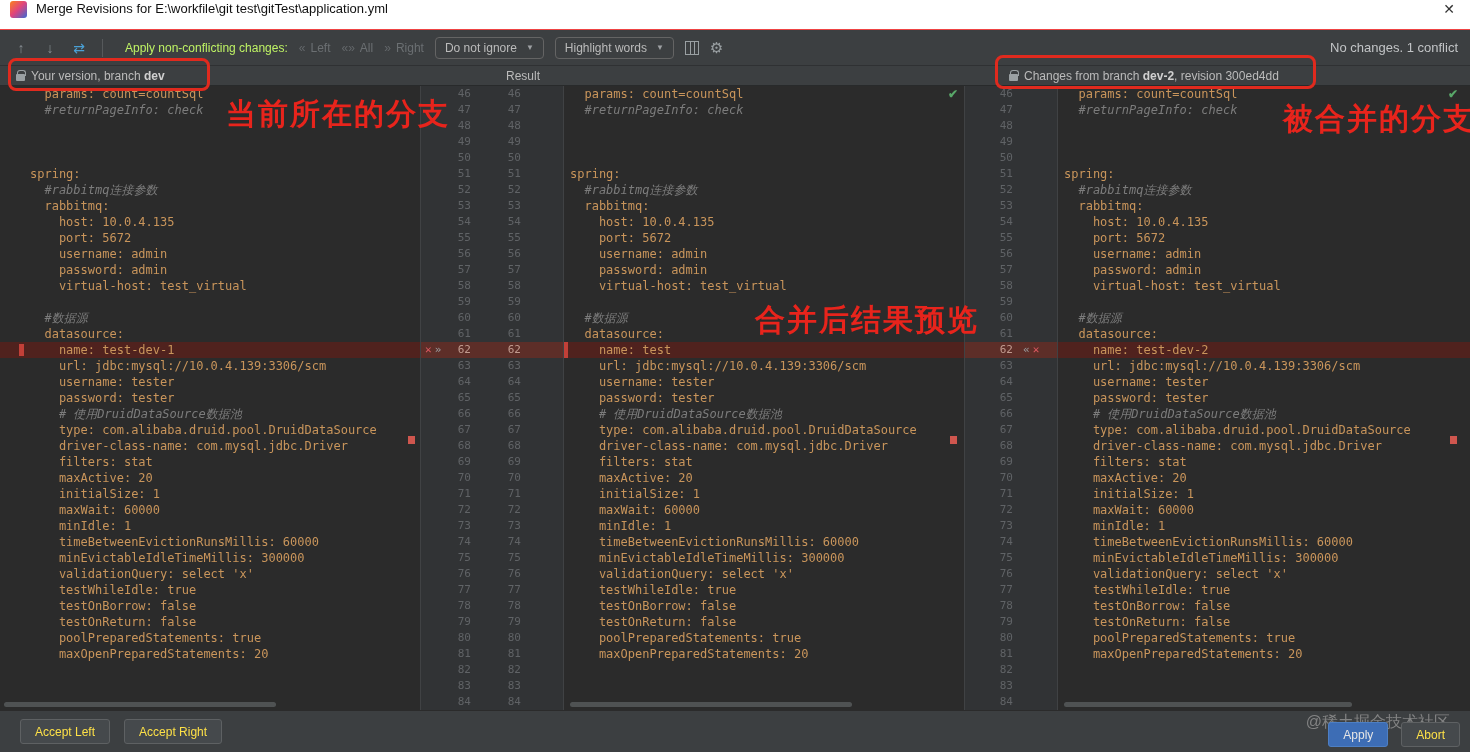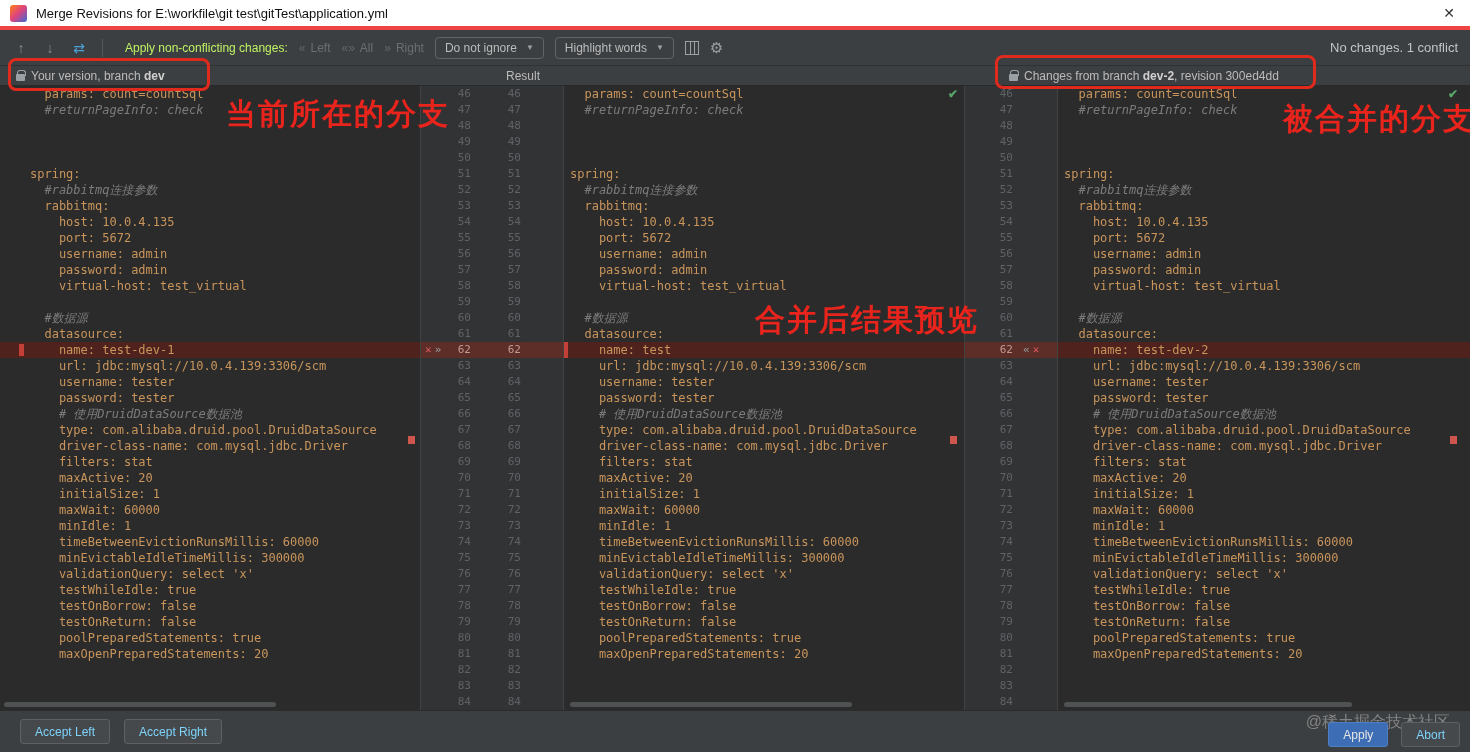--- a/index.html
+++ b/index.html
@@ -1,20 +1,20 @@
 <!DOCTYPE html>
 <html><head>
 <meta charset="utf-8">
 <style>
   *{margin:0;padding:0;box-sizing:border-box;}
   html,body{background:#1e1e1e;overflow:hidden;}
   .window{position:relative;width:1470px;height:752px;background:#2b2b2b;font-family:"Liberation Sans",sans-serif;overflow:hidden;}
 
   
-  .titlebar{height:30px;background:#ffffff;border-bottom:4px solid #ef4444;display:flex;align-items:center;padding:1px 10px;gap:9px;}
+  .titlebar{height:30px;background:#ffffff;border-bottom:1px solid #ef4444;display:flex;align-items:flex-start;padding:1px 10px;gap:9px;}
   .app-icon{width:17px;height:17px;border-radius:3px;background:linear-gradient(135deg,#fc801d 0%,#e0447c 48%,#3a6ad4 100%);flex:0 0 auto;}
   .win-title{font-size:13px;color:#111;}
   .close-btn{margin-left:auto;width:22px;text-align:center;font-size:14px;color:#333;cursor:pointer;}
 
   
   .toolbar{height:36px;background:#3c3f41;border-bottom:1px solid #2f3133;display:flex;align-items:center;padding:0 12px;gap:11px;color:#bbb;font-size:12px;}
   .tb-icon{color:#868d92;font-size:14px;width:18px;text-align:center;cursor:pointer;}
   .tb-icon.blue{color:#4aa0d5;font-size:14px;}
   .tb-sep{width:1px;height:18px;background:#56595b;margin:0 3px;}
   .tb-label{color:#bef264;margin-left:8px;}
@@ -64,21 +64,21 @@
 
   .vmark{position:absolute;z-index:3;}
   .vmark.check{color:#59a869;font-size:12px;font-weight:bold;}
   .vmark.red{width:7px;height:8px;background:#cf564e;}
   .hscroll{position:absolute;bottom:3px;height:5px;background:#595c5e;border-radius:3px;opacity:.8;z-index:3;}
 
   
   .footer{height:42px;background:#3c3f41;border-top:1px solid #2b2b2b;position:relative;}
   .footer-left{position:absolute;left:20px;top:8px;display:flex;gap:14px;}
   .footer-right{position:absolute;right:10px;top:11px;display:flex;gap:13px;}
-  .btn{background:#45494c;border:1px solid #5e6163;border-radius:3px;color:#7dd3fc;font-size:12px;font-family:"Liberation Sans",sans-serif;height:25px;padding:0 14px;cursor:pointer;}
+  .btn{background:#45494c;border:1px solid #5e6163;border-radius:3px;color:#fde047;font-size:12px;font-family:"Liberation Sans",sans-serif;height:25px;padding:0 14px;cursor:pointer;}
   .btn.primary{background:#3d6db5;border-color:#4d7fc4;color:#e5e5e5;}
   .watermark{position:absolute;right:20px;top:1px;color:#8f8f8f;font-size:16px;opacity:.85;}
 
   
   .overlay{position:absolute;inset:0;pointer-events:none;z-index:10;}
   .ann-box{position:absolute;border:3px solid #e02a1e;border-radius:8px;}
   .ann-text{position:absolute;color:#e8241c;font-size:30px;font-weight:bold;font-family:"Liberation Sans",sans-serif;letter-spacing:2px;white-space:nowrap;}
 </style>
 </head>
 <body>

